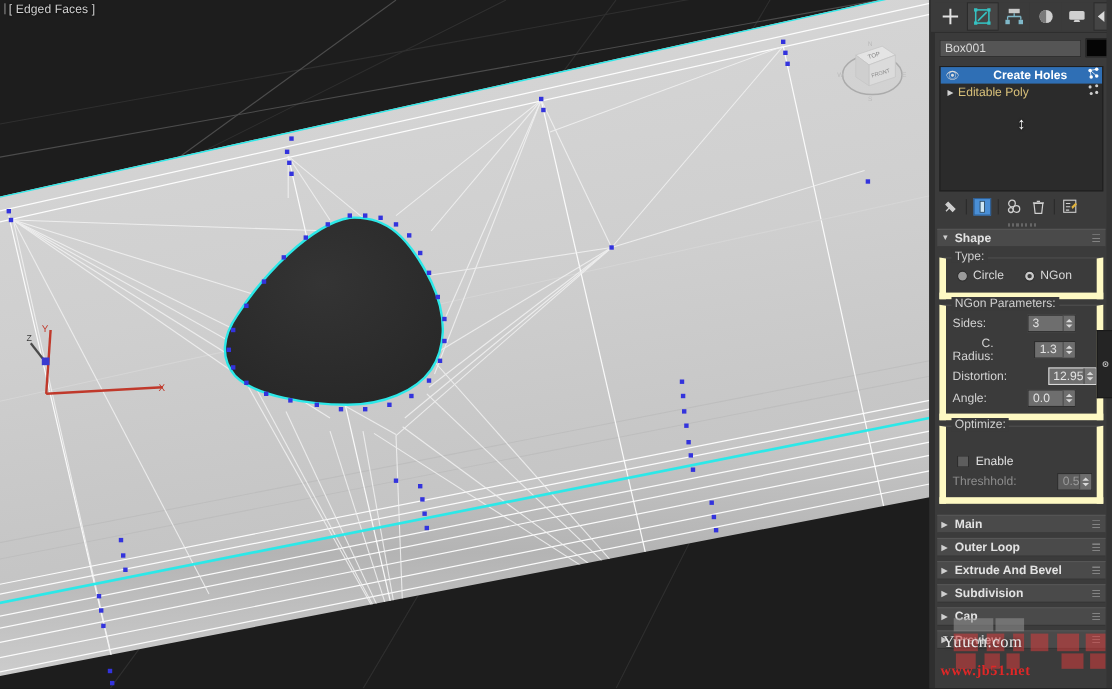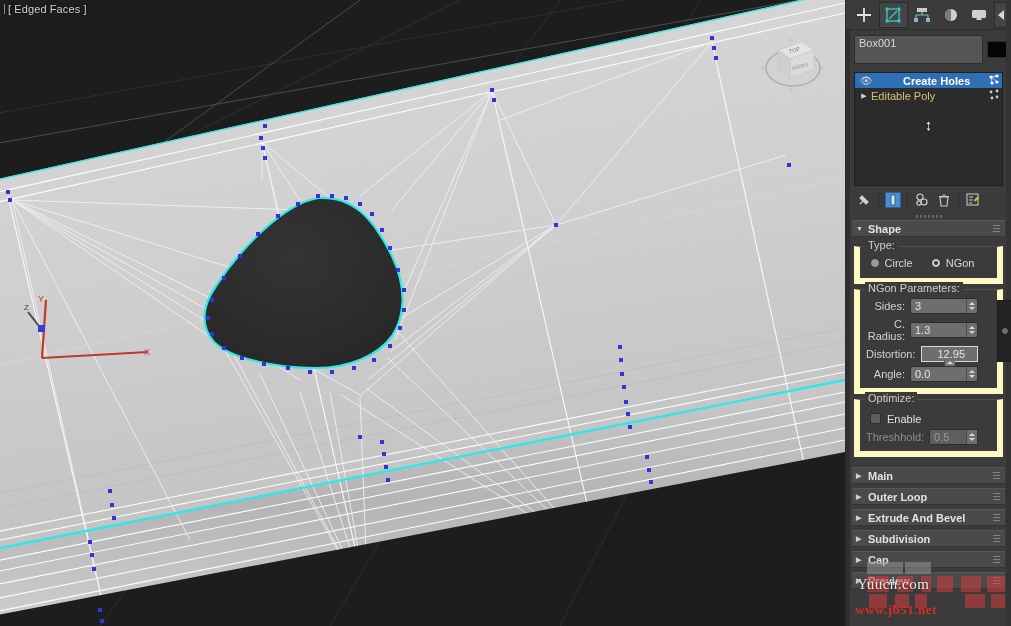--- a/index.html
+++ b/index.html
@@ -80,21 +80,21 @@
     width:18px; background:#454545; border-color:#2b2b2b; margin-left:auto;
   }
 
   .namerow {
     display: flex; align-items: center;
     padding: 5px 4px 4px 8px;
     gap: 4px;
   }
   .nameinput {
     flex: 1;
-    height: 29px;
+    height: 16px;
     background: #555555;
     border: 1px solid #2d2d2d;
     color: #d8d8d8;
     font-size: 11px;
     line-height: 15px;
     padding: 0 4px;
     font-family: "Liberation Sans", sans-serif;
   }
   .colorswatch {
     width: 20px; height: 17px;
@@ -206,31 +206,31 @@
   .radio .dot {
     width:10px;height:10px;border-radius:50%;
     background:#9b9b9b; border:1px solid #2e2e2e;
     display:flex;align-items:center;justify-content:center;
   }
   .radio .dot.on { background:#c9c9c9; }
   .radio .dot.on:after {
     content:""; width:4px;height:4px;border-radius:50%;background:#3a3a3a;
   }
 
-  .pr { display:flex; align-items:center; margin-top:4px; }
+  .pr { display:flex; align-items:center; margin-top:4px;gap:32px; }
   .pr .lbl { flex:1; text-align:right; font-size:11px; color:#d2d2d2; padding-right:5px; }
   .pr .lbl.dim { color:#8d8d8d; }
   .spin {
     width: 68px; height: 16px;
     background: #6e6e6e;
     border: 1px solid #2d2d2d;
     display:flex; align-items:center;
     position:relative;
   }
-  .spin.focus { border:1px solid #d8d8d8;flex-direction:column; }
+  .spin.focus { border:1px solid #d8d8d8; }
   .spin.dim { background:#5e5e5e; }
   .spin .val {
     flex:1; font-size:11px; color:#e3e3e3; padding-left:4px;
     line-height:14px;
   }
   .spin.dim .val { color:#9a9a9a; }
   .spin .arrows {
     width:11px; height:14px;
     display:flex; flex-direction:column; align-items:center; justify-content:center;
     gap:2px;
@@ -238,21 +238,21 @@
     border-left:1px solid #4a4a4a;
   }
   .spin.focus .arrows { background:#7a7a7a; }
   .spin .arrows i {
     display:block; width:0;height:0;
     border-left:3px solid transparent; border-right:3px solid transparent;
   }
   .spin .arrows i.up { border-bottom:3px solid #d8d8d8; }
   .spin .arrows i.dn { border-top:3px solid #d8d8d8; }
 
-  .checkrow { display:flex; align-items:flex-start; gap:6px; margin-top:9px; padding-left:4px; }
+  .checkrow { display:flex; align-items:flex-start; gap:6px; margin-top:22px; padding-left:4px; }
   .cbox { width:11px;height:11px;background:#5d5d5d;border:1px solid #2d2d2d; }
   .checkrow .clbl { font-size:11px; color:#e0e0e0; }
 
   
   #watermark {
     position:absolute; left:845px; top:558px;
     width:166px; height:68px;
     z-index: 30;
     pointer-events:none;
   }

